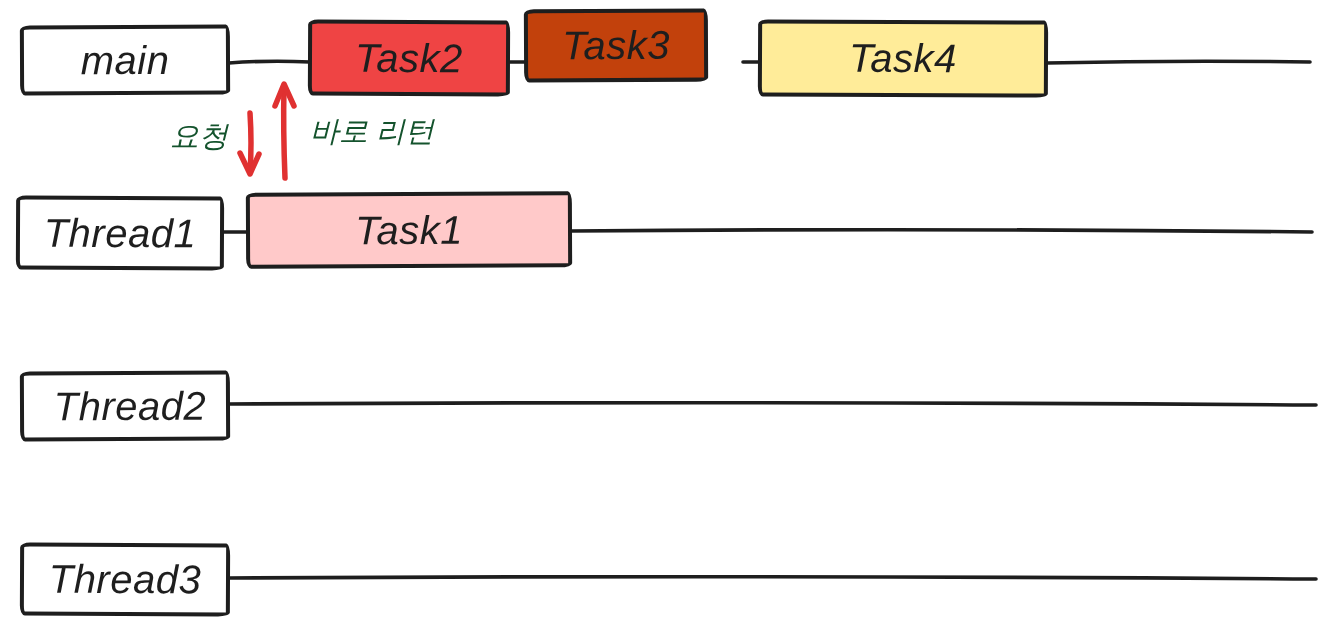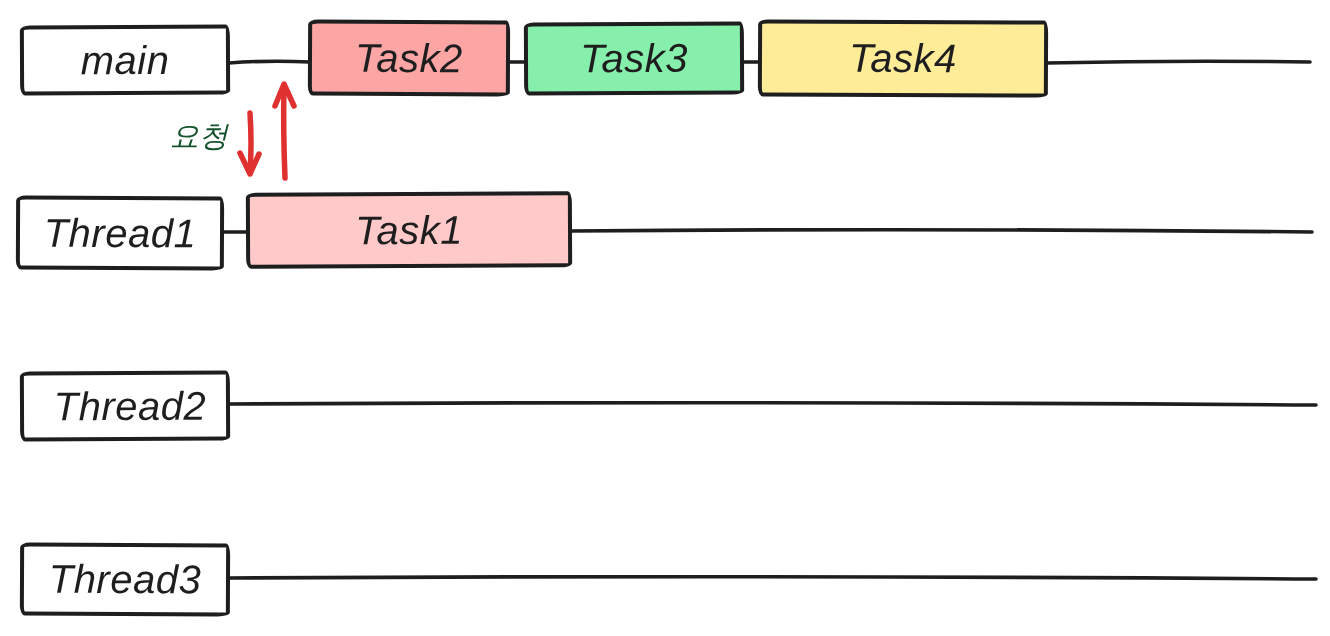--- a/index.html
+++ b/index.html
@@ -83,32 +83,33 @@
   </div>
 
   <div class="box tilt-a" style="left:20px; top:371px; width:210px; height:70px;padding-left:10px;">
     <span>Thread2</span>
   </div>
 
   <div class="box tilt-b" style="left:20px; top:543px; width:210px; height:73px;text-align:center;">
     <span>Thread3</span>
   </div>
 
-  <div class="box tilt-b" style="left: 308px; top: 20px; width: 202px; height: 76px; background-color: #fca5a5;">
+  <div class="box tilt-b" style="left: 308px; top: 20px; width: 202px; height: 76px; background-color: #ef4444;">
     <span>Task2</span>
   </div>
 
-  <div class="box tilt-a" style="left: 524px; top: 22px; width: 220px; height: 73px; background-color: #86efac;">
+  <div class="box tilt-a" style="left: 524px; top: 9px; width: 184px; height: 73px; background-color: #c2410c;">
     <span>Task3</span>
   </div>
 
   <div class="box tilt-b" style="left: 758px; top: 20px; width: 290px; height: 77px; background-color: rgb(255, 236, 153);">
     <span>Task4</span>
   </div>
 
   <div class="box tilt-a" style="left: 246px; top: 192px; width: 326px; height: 76px; background-color: rgb(255, 201, 201);">
     <span>Task1</span>
   </div>
 
   <div class="note" style="right:1102px; top:117px;">요청</div>
 
+  <div class="note" style="left:310px; top:112px;">바로 리턴</div>
 
 </div>
 
 </body></html>

